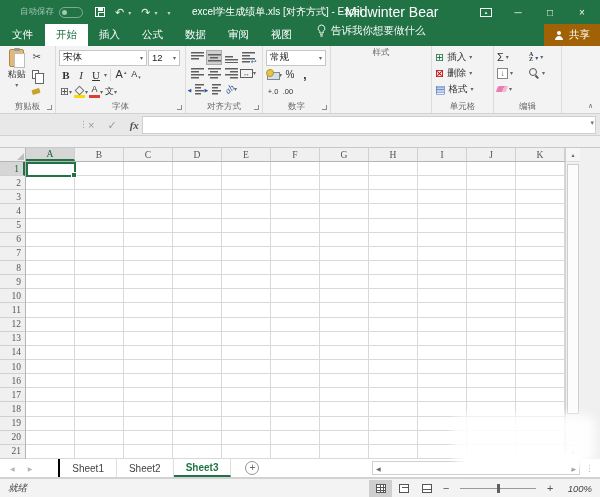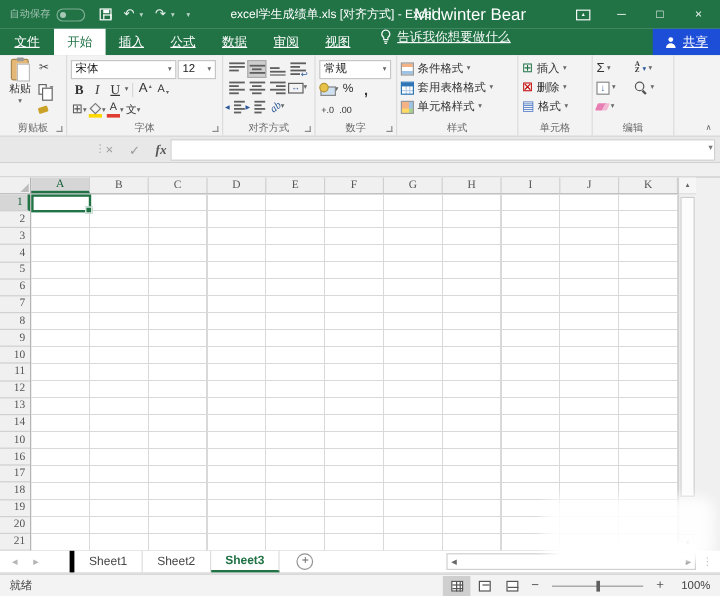--- a/index.html
+++ b/index.html
@@ -1,43 +1,43 @@
 <!DOCTYPE html>
 <html><head>
 <meta charset="utf-8">
 <style>
   *{box-sizing:border-box;margin:0;padding:0;}
   body{font-family:"Liberation Sans","DejaVu Sans",sans-serif;background:#888;}
   .window{position:relative;width:600px;height:497px;background:#f0f0f0;overflow:hidden;font-size:10px;color:#333;}
 
   
   .titlebar{position:absolute;top:0;left:0;right:0;height:24px;background:#217346;display:flex;align-items:center;color:#fff;}
-  .autosave{margin-left:8px;font-size:8.5px;opacity:.55;}
+  .autosave{margin-left:20px;font-size:8.5px;opacity:.55;}
   .toggle{width:24px;height:11px;border:1px solid rgba(255,255,255,.55);border-radius:6px;margin-left:5px;position:relative;opacity:.75;}
   .toggle::before{content:'';position:absolute;left:2px;top:2px;width:5px;height:5px;border-radius:50%;background:rgba(255,255,255,.8);}
   .qat{display:flex;align-items:center;gap:10px;margin-left:12px;}
   .save-ico{width:10px;height:10px;border:1px solid #fff;position:relative;}
   .save-ico::before{content:'';position:absolute;top:0;left:2px;width:5px;height:3px;background:#fff;}
   .save-ico::after{content:'';position:absolute;bottom:0;left:2px;width:5px;height:3px;border:1px solid #fff;border-bottom:none;}
   .tb-glyph{font-size:11px;line-height:1;opacity:.9;}
   .tb-mini{font-size:6px;opacity:.7;margin-left:-6px;}
   .tb-title{position:absolute;left:192px;font-size:10px;white-space:nowrap;}
   .tb-user{position:absolute;left:345px;font-size:14px;white-space:nowrap;}
   .tb-controls{position:absolute;right:2px;top:0;height:24px;display:flex;}
   .tb-btn{width:32px;height:24px;display:flex;align-items:center;justify-content:center;font-size:10px;opacity:.95;}
   .ribopt{width:12px;height:9px;border:1px solid #fff;display:flex;align-items:center;justify-content:center;font-size:5px;}
 
   
-  .tabrow{position:absolute;top:24px;left:0;right:0;height:22px;background:#217346;display:flex;align-items:stretch;color:#fff;text-decoration:underline;}
+  .tabrow{position:absolute;top:24px;left:0;right:0;height:22px;background:#217346;display:flex;align-items:stretch;color:#fff;}
   .ftab{padding:0 12px;display:flex;align-items:center;font-size:10.5px;}
   #gen-tabs{display:flex;height:100%;}
   .rtab{padding:0 11px;display:flex;align-items:center;font-size:10.5px;color:#fff;}
   .rtab.active{background:#fff;color:#217346;}
   .tellme{display:flex;gap:5px;margin-left:14px;font-size:10.5px;opacity:.95;}
-  .share{margin-left:auto;background:#1d4ed8;padding:0 10px;display:flex;align-items:center;gap:5px;font-size:10.5px;}
+  .share{margin-left:auto;background:#a16207;padding:0 10px;display:flex;align-items:center;gap:5px;font-size:10.5px;}
 
   
   .ribbon{position:absolute;top:46px;left:0;right:0;height:68px;background:#f3f3f3;border-bottom:1px solid #d2d2d2;display:flex;}
   .rgroup{display:flex;flex-direction:column;border-right:1px solid #dcdcdc;position:relative;}
   .rg-body{flex:1;display:flex;padding:3px 3px 0 3px;}
   .rg-label{height:13px;display:flex;align-items:center;justify-content:center;font-size:8.5px;color:#696969;}
   .dlg{position:absolute;right:3px;bottom:3px;width:5px;height:5px;border-right:1px solid #8a8a8a;border-bottom:1px solid #8a8a8a;}
   .g-clip{width:56px}.g-font{width:130px}.g-align{width:77px}.g-num{width:68px}.g-style{width:101px}.g-cells{width:62px}.g-edit{width:68px}
   .rspacer{flex:1;position:relative;}
   .collapse{position:absolute;right:7px;bottom:3px;font-size:7px;color:#666;}
@@ -146,28 +146,28 @@
   .vs-thumb{position:absolute;left:1px;top:16px;width:12px;height:250px;background:#fcfcfc;border:1px solid #cdcdcd;}
 
   .watermark{position:absolute;left:452px;top:414px;width:143px;height:52px;background:rgba(255,255,255,.88);border-radius:12px;filter:blur(5px);z-index:5;}
   .watermark2{position:absolute;left:462px;top:452px;width:120px;height:16px;background:rgba(255,255,255,.9);border-radius:8px;filter:blur(3px);z-index:5;}
 
   
   .tabsbar{position:absolute;top:459px;left:0;right:0;height:19px;background:#fff;border-bottom:1px solid #d2d2d2;display:flex;align-items:stretch;}
   .navs{display:flex;align-items:center;gap:13px;margin-left:10px;color:#b5b5b5;font-size:6px;}
   #stabs{display:flex;margin-left:26px;}
   .stab{padding:0 12px;display:flex;align-items:center;font-size:10px;color:#444;border-right:1px solid #dedede;}
-  .stab:first-child{border-left:4px solid #000000;}
+  .stab:first-child{border-left:2px solid #000000;}
   .stab.active{color:#217346;font-weight:bold;border-bottom:2px solid #217346;}
   .newsheet{width:14px;height:14px;border:1px solid #949494;border-radius:50%;align-self:center;margin-left:14px;display:flex;align-items:center;justify-content:center;color:#666;font-size:10px;line-height:1;}
   .tdots{align-self:center;margin-left:auto;margin-right:6px;color:#bbb;font-size:9px;}
   .hscroll{position:absolute;left:372px;right:20px;top:461px;height:14px;border:1px solid #cfcfcf;background:#fff;display:flex;align-items:center;justify-content:space-between;padding:0 3px;color:#666;font-size:6px;z-index:3;}
 
   
-  .statusbar{position:absolute;top:478px;left:0;right:0;bottom:0;background:#f3f3f3;border-top:1px solid #d2d2d2;display:flex;align-items:center;font-size:9.5px;color:#444;}
+  .statusbar{position:absolute;top:478px;left:0;right:0;bottom:0;background:#f3f3f3;border-top:1px solid #d2d2d2;display:flex;align-items:center;font-size:9.5px;color:#444;font-style:italic;}
   .ready{margin-left:8px;}
   .sb-right{margin-left:auto;display:flex;align-items:center;}
   .vb{width:23px;height:17px;display:flex;align-items:center;justify-content:center;}
   .vb.sel{background:#cfcfcf;}
   .vb-i1{width:10px;height:9px;border:1px solid #555;background-image:linear-gradient(#555,#555),linear-gradient(#555,#555),linear-gradient(#555,#555),linear-gradient(#555,#555);background-size:10px 1px,10px 1px,1px 9px,1px 9px;background-position:0 2px,0 5px,3px 0,6px 0;background-repeat:no-repeat;background-color:#fff;}
   .vb-i2{width:10px;height:9px;border:1px solid #555;background:linear-gradient(#555,#555) 2px 2px/6px 1px no-repeat #fff;}
   .vb-i3{width:10px;height:9px;border:1px solid #555;background:linear-gradient(#555,#555) 0 4px/10px 1px no-repeat #fff;}
   .zbtn{width:16px;display:flex;align-items:center;justify-content:center;font-size:11px;color:#555;}
   .ztrack{width:76px;height:1px;background:#9a9a9a;position:relative;margin:0 6px;}
   .ztrack::before{content:'';position:absolute;left:38px;top:-2px;width:1px;height:5px;background:#9a9a9a;}
@@ -400,39 +400,20 @@
                 <span class="dec-ico">.00</span>
               </span>
           </div>
         </div>
       </div>
       <div class="rg-label">数字</div>
       <span class="dlg"></span>
     </div>
 
     <div class="rgroup g-style">
-      <div class="rg-body">
-        <div class="stk">
-          <span class="srow">
-              <span class="ico-cf"></span>
-              <span>条件格式</span>
-              <span class="arr">▾</span>
-            </span>
-          <span class="srow">
-              <span class="ico-tbl"></span>
-              <span>套用表格格式</span>
-              <span class="arr">▾</span>
-            </span>
-          <span class="srow">
-              <span class="ico-cs"></span>
-              <span>单元格样式</span>
-              <span class="arr">▾</span>
-            </span>
-        </div>
-      </div>
       <div class="rg-label">样式</div>
     </div>
 
     <div class="rgroup g-cells">
       <div class="rg-body">
         <div class="stk">
           <span class="srow">
               <span class="cg c-ins">⊞</span>
               <span>插入</span>
               <span class="arr">▾</span>

